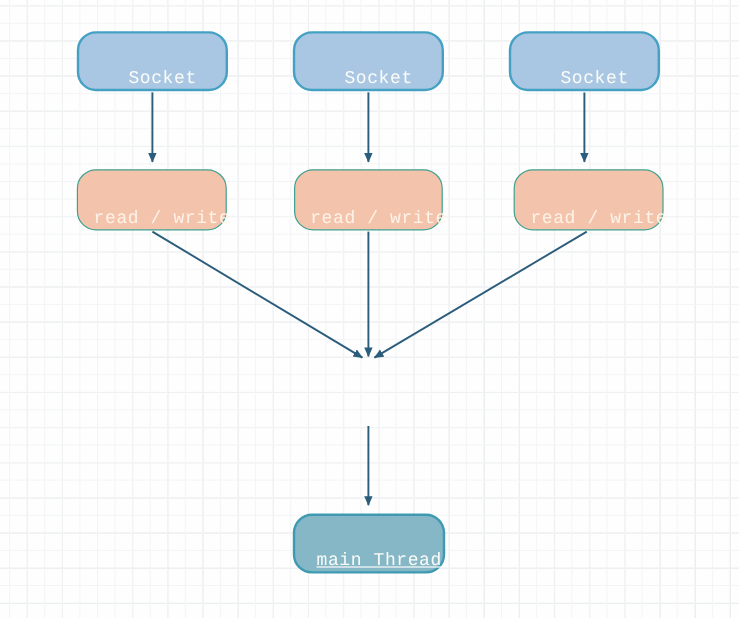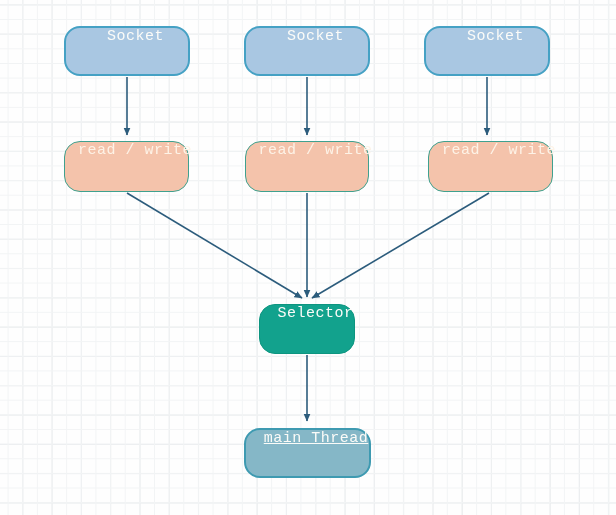--- a/index.html
+++ b/index.html
@@ -37,21 +37,21 @@
     left: 0;
     top: 0;
     width: 616px;
     height: 515px;
     pointer-events: none;
   }
 
   .node {
     position: absolute;
     display: flex;
-    align-items: flex-start;
+    align-items: flex-end;
     justify-content: center;
     border-radius: 16px;
     box-sizing: border-box;
     font-size: 15px;
     letter-spacing: 0.5px;
     white-space: nowrap;
     cursor: default;
     padding-left: 17px;
   }
 
@@ -123,21 +123,18 @@
   <div class="node node-rw" id="read-write-1">
     <span>read / write</span>
   </div>
   <div class="node node-rw" id="read-write-2">
     <span>read / write</span>
   </div>
   <div class="node node-rw" id="read-write-3">
     <span>read / write</span>
   </div>
 
-  <div class="node node-selector" id="selector">
-    <span>Selector</span>
-  </div>
 
   <div class="node node-main" id="main-thread">
     <span>main Thread</span>
   </div>
 
 </div>
 
 </body></html>

